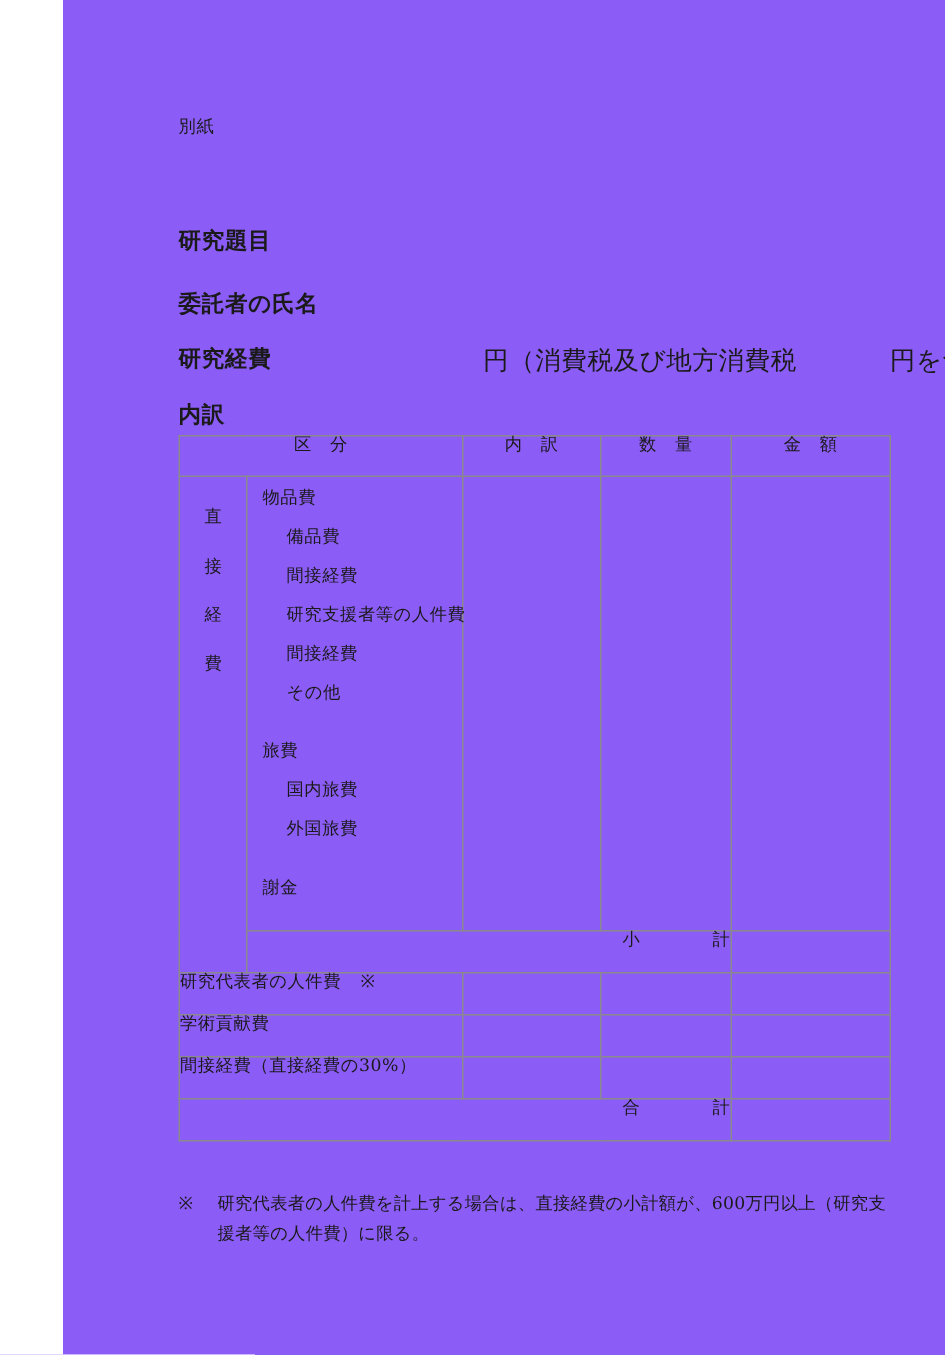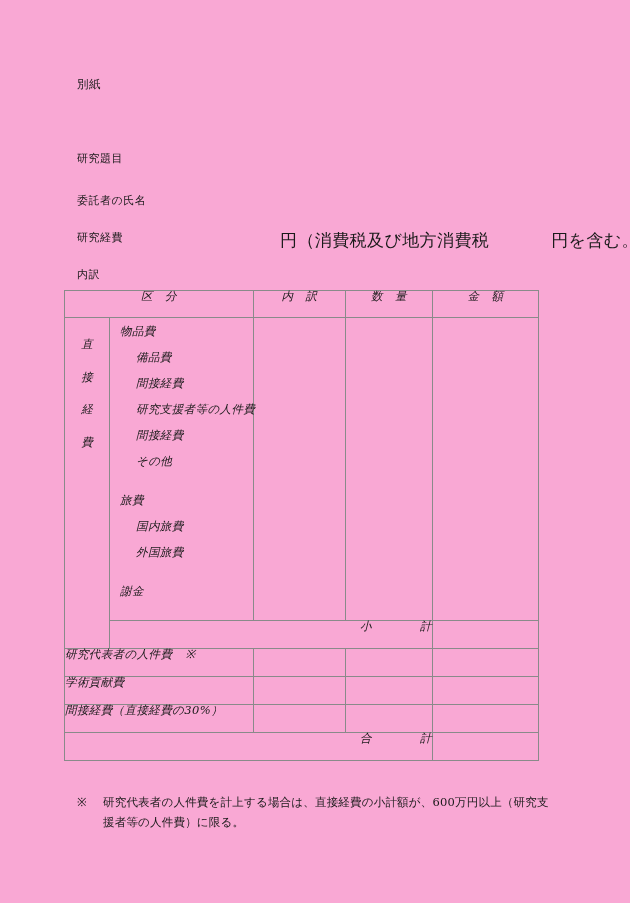--- a/index.html
+++ b/index.html
@@ -11,21 +11,22 @@
     width: 630px;
     height: 903px;
     position: relative;
     font-family: "DejaVu Serif", "Liberation Serif", serif;
     color: #1a1a1a;
     overflow: hidden;
   }
   .page {
     position: absolute;
     inset: 0;
-    background: #f9a8d4;
+    background: #8b5cf6;
+    margin-left: 42px;
   }
 
   
   .attach-label {
     position: absolute;
     left: 77px;
     top: 79px;
     font-size: 11.5px;
     letter-spacing: 0.5px;
     line-height: 1;
@@ -36,24 +37,25 @@
     right: 0;
     top: 117px;
     text-align: center;
     font-size: 11.5px;
     letter-spacing: 0.6px;
     line-height: 1;
   }
   .field-row {
     position: absolute;
     left: 77px;
-    font-size: 11px;
-    letter-spacing: 0.5px;
-    line-height: 1;
-    white-space: nowrap;
+    font-size: 15px;
+    letter-spacing: 0.5px;
+    line-height: 1;
+    white-space: nowrap;
+    font-weight: bold;
   }
   .field-theme { top: 153px; }
   .field-client { top: 195px; }
   .field-expense { top: 232px; }
   .field-breakdown { top: 269px; }
 
   .expense-tail {
     position: absolute;
     left: 280px;
     top: 232px;
@@ -61,27 +63,26 @@
     letter-spacing: 0.4px;
     line-height: 1;
     white-space: nowrap;
     font-family: Liberation Serif, serif;
   }
   .gap-wide { display: inline-block; width: 62px; }
 
   
   .tbl {
     position: absolute;
-    left: 64px;
+    left: 77px;
     top: 290px;
     width: 474px;
     border-collapse: collapse;
     table-layout: fixed;
     font-size: 11.5px;
-    font-style: italic;
   }
   .tbl td {
     border: 1px solid #8a8a8a;
     padding: 0;
     vertical-align: top;
     line-height: 1;
   }
   .c-cat  { width: 45px; }
   .c-item { width: 144px; }
   .c-brk  { width: 92px; }

